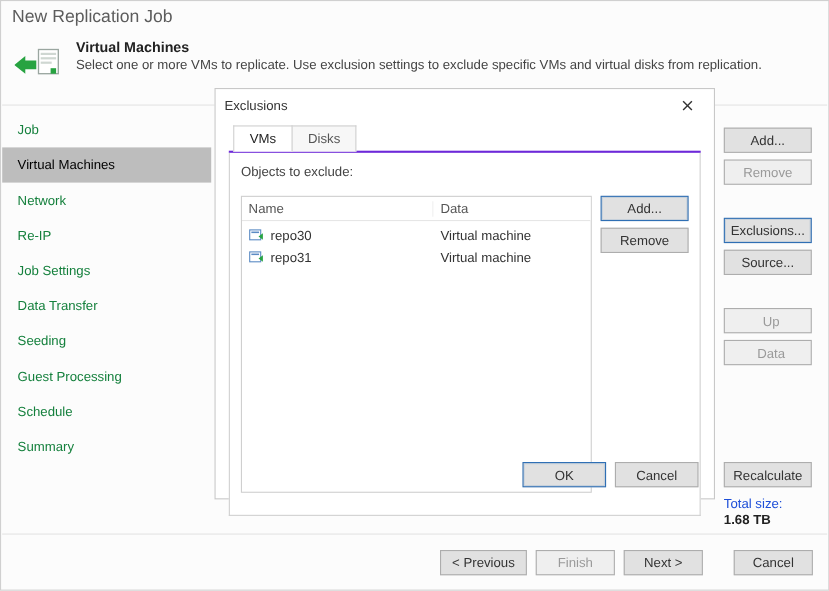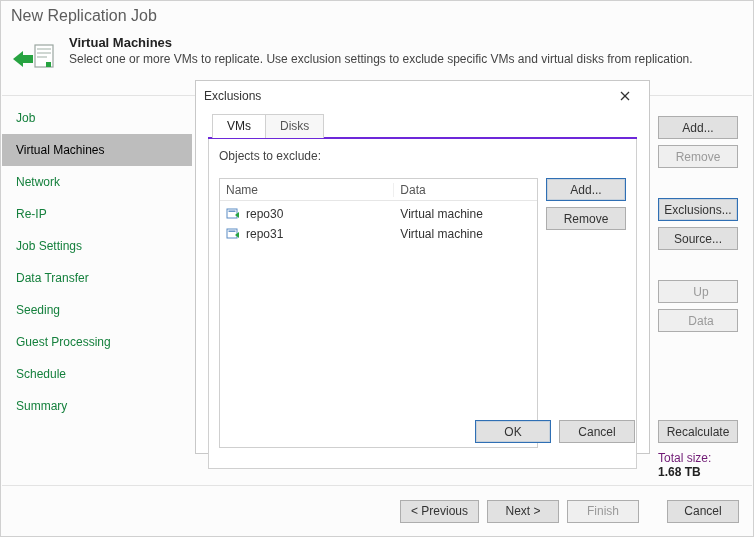--- a/index.html
+++ b/index.html
@@ -103,21 +103,21 @@
   }
   .btn.up::before { border-bottom:6px solid #888; border-top:none; }
   .btn.down::before { border-top:6px solid #888; border-bottom:none; }
   .right-spacer { height: 18px; }
   .total-size {
     position: absolute;
     right: 14px; bottom: 6px;
     width: 80px;
     text-align: left;
   }
-  .total-size .lbl { color:#701a75; }
+  .total-size .lbl { color:#1d4ed8; }
   .total-size .val { font-weight:700; color:#222; }
 
   .wizard-footer {
     position: absolute;
     left:0; right:0; bottom:0;
     height: 50px;
     display:flex;
     align-items:center;
     justify-content:flex-end;
     gap: 8px;
@@ -265,22 +265,22 @@
       </div>
       <div class="total-size">
         <div class="lbl">Total size:</div>
         <div class="val">1.68 TB</div>
       </div>
     </div>
   </div>
 
   <div class="wizard-footer">
     <button class="btn">&lt; Previous</button>
+    <button class="btn" disabled="">Finish</button>
     <button class="btn">Next &gt;</button>
-    <button class="btn" disabled="">Finish</button>
     <span class="spacer"></span>
     <button class="btn">Cancel</button>
   </div>
 </div>
 
 <div class="modal">
   <div class="modal-titlebar">
     <span>Exclusions</span>
     <div class="modal-close">
       <svg viewBox="0 0 10 10" width="10" height="10">

